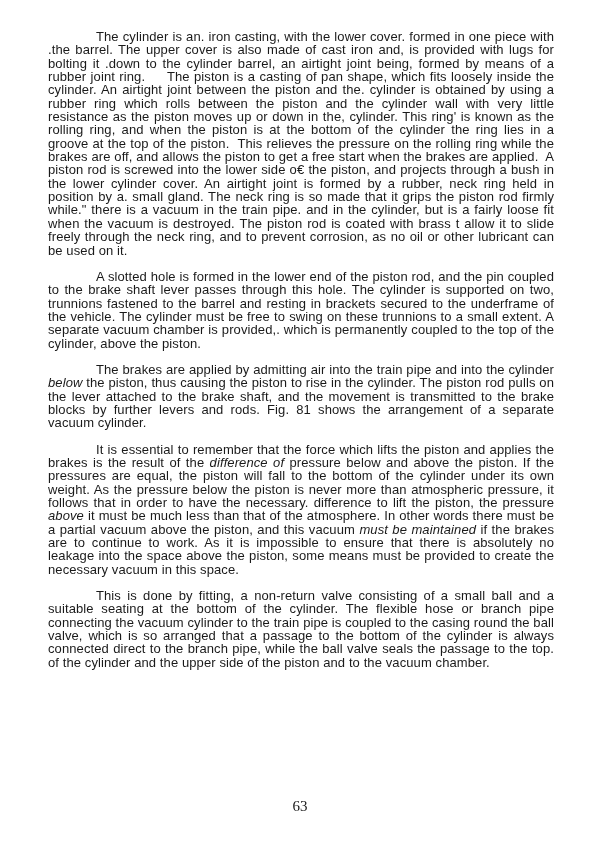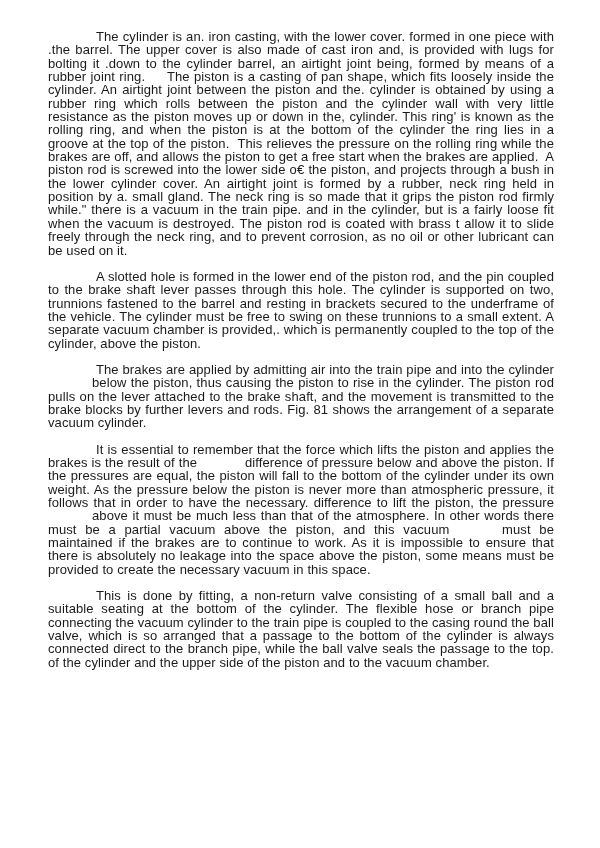--- a/index.html
+++ b/index.html
@@ -27,21 +27,21 @@
     letter-spacing: 0.1px;
   }
   .text-block p {
     margin: 0 0 13px 0;
     text-indent: 48px;
   }
   .text-block p:last-child {
     margin-bottom: 0;
   }
   .seg-italic {
-    margin-left: 44px;
+    font-style: italic;
   }
   .seg-bold {
     font-weight: normal;
   }
   .page-number {
     position: absolute;
     left: 0;
     top: 798px;
     width: 100%;
     text-align: center;
@@ -61,13 +61,14 @@
     <p><span>A slotted hole is formed in the lower end of the piston rod, and the pin coupled to the brake shaft lever passes through this hole. The cylinder is supported on two, trunnions fastened to the barrel and resting in brackets secured to the underframe of the vehicle. The cylinder must be free to swing on these trunnions to a small extent. A separate vacuum chamber is provided,. which is permanently coupled to the top of the cylinder, above the piston.</span></p>
 
     <p><span>The brakes are applied by admitting air into the train pipe and into the cylinder </span><span class="seg-italic">below</span><span> the piston, thus causing the piston to rise in the cylinder. The piston rod pulls on the lever attached to the brake shaft, and the movement is transmitted to the brake blocks by further levers and rods. </span><span class="seg-bold">Fig. 81</span><span> shows the arrangement of a separate vacuum cylinder.</span></p>
 
     <p><span>It is essential to remember that the force which lifts the piston and applies the brakes is the result of the </span><span class="seg-italic">difference of</span><span> pressure below and above the piston. If the pressures are equal, the piston will fall to the bottom of the cylinder under its own weight. As the pressure below the piston is never more than atmospheric pressure, it follows that in order to have the necessary. difference to lift the piston, the pressure </span><span class="seg-italic">above</span><span> it must be much less than that of the atmosphere. In other words there must be a partial vacuum above the piston, and this vacuum </span><span class="seg-italic">must be maintained</span><span> if the brakes are to continue to work. As it is impossible to ensure that there is absolutely no leakage into the space above the piston, some means must be provided to create the necessary vacuum in this space.</span></p>
 
     <p><span>This is done by fitting, a non-return valve consisting of a small ball and a suitable seating at the bottom of the cylinder. The flexible hose or branch pipe connecting the vacuum cylinder to the train pipe is coupled to the casing round the ball valve, which is so arranged that a passage to the bottom of the cylinder is always connected direct to the branch pipe, while the ball valve seals the passage to the top. of the cylinder and the upper side of the piston and to the vacuum chamber.</span></p>
 
   </div>
 
+  <div class="page-number">63</div>
 </div>
 
 </body></html>

